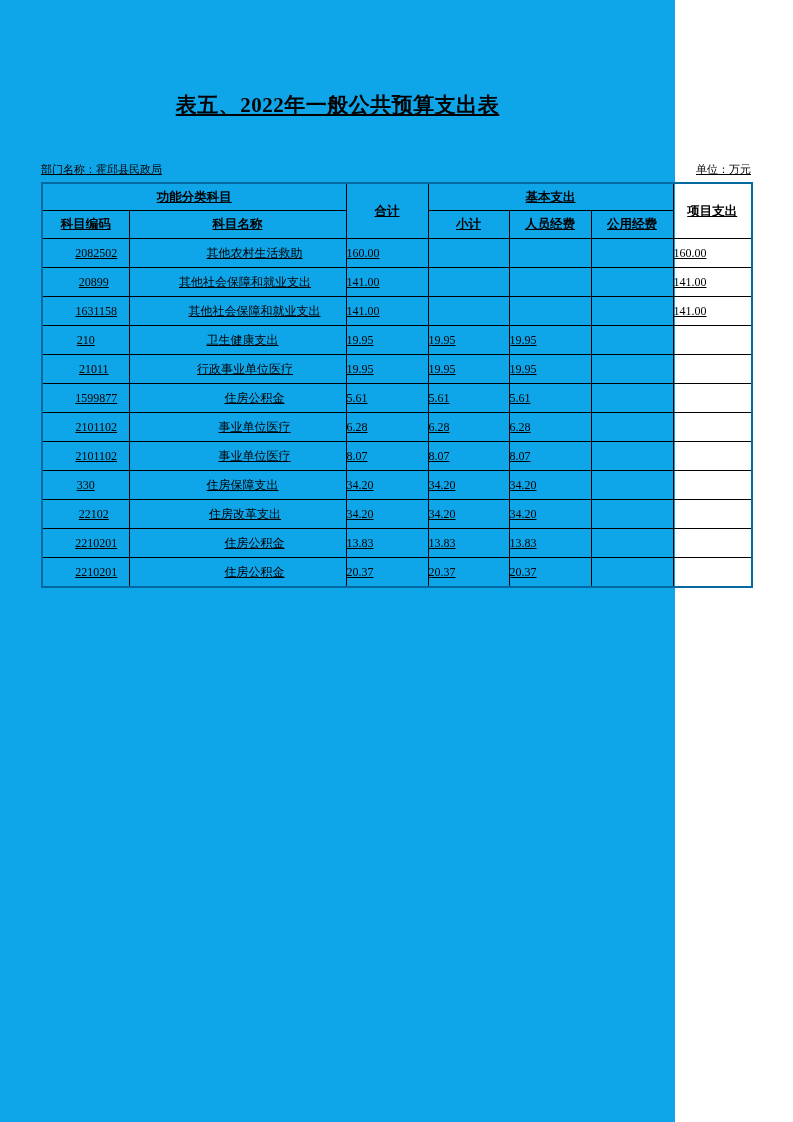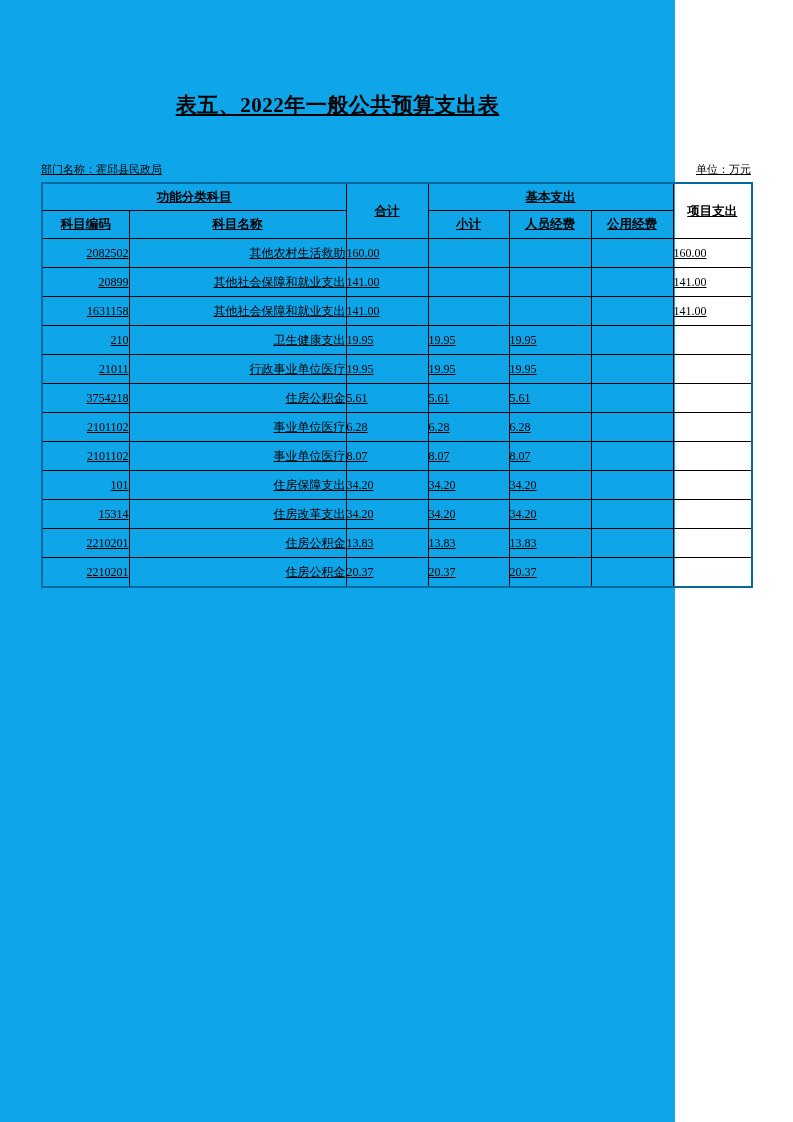--- a/index.html
+++ b/index.html
@@ -61,21 +61,21 @@
     font-weight: 700;
     font-size: 12.5px;
     text-align: center;
   }
   tr.hrow1 th { height: 26px; }
   tr.hrow2 th { height: 27px; }
   tbody td {
     height: 28px;
     font-size: 12px;
   }
-  td.code, td.name { text-align: right; }
+  td.code, td.name { text-align: center; }
   td.num { text-align: left; padding-right: 3px; }
   td.code.lvl1 { padding-left: 0; }
   td.code.lvl2 { padding-left: 16px; }
   td.code.lvl3 { padding-left: 21px; }
   td.name.lvl1 { padding-left: 10px; }
   td.name.lvl2 { padding-left: 15px; }
   td.name.lvl3 { padding-left: 34px; }
 </style>
 </head>
 <body>
@@ -154,21 +154,21 @@
         <tr>
       <td class="code lvl2">21011</td>
       <td class="name lvl2">行政事业单位医疗</td>
       <td class="num">19.95</td>
       <td class="num">19.95</td>
       <td class="num">19.95</td>
       <td class="num"></td>
       <td class="num"></td>
     </tr>
         <tr>
-      <td class="code lvl3">3754218</td>
+      <td class="code lvl3">1599877</td>
       <td class="name lvl3">住房公积金</td>
       <td class="num">5.61</td>
       <td class="num">5.61</td>
       <td class="num">5.61</td>
       <td class="num"></td>
       <td class="num"></td>
     </tr>
         <tr>
       <td class="code lvl3">2101102</td>
       <td class="name lvl3">事业单位医疗</td>
@@ -181,30 +181,30 @@
         <tr>
       <td class="code lvl3">2101102</td>
       <td class="name lvl3">事业单位医疗</td>
       <td class="num">8.07</td>
       <td class="num">8.07</td>
       <td class="num">8.07</td>
       <td class="num"></td>
       <td class="num"></td>
     </tr>
         <tr>
-      <td class="code lvl1">101</td>
+      <td class="code lvl1">330</td>
       <td class="name lvl1">住房保障支出</td>
       <td class="num">34.20</td>
       <td class="num">34.20</td>
       <td class="num">34.20</td>
       <td class="num"></td>
       <td class="num"></td>
     </tr>
         <tr>
-      <td class="code lvl2">15314</td>
+      <td class="code lvl2">22102</td>
       <td class="name lvl2">住房改革支出</td>
       <td class="num">34.20</td>
       <td class="num">34.20</td>
       <td class="num">34.20</td>
       <td class="num"></td>
       <td class="num"></td>
     </tr>
         <tr>
       <td class="code lvl3">2210201</td>
       <td class="name lvl3">住房公积金</td>

